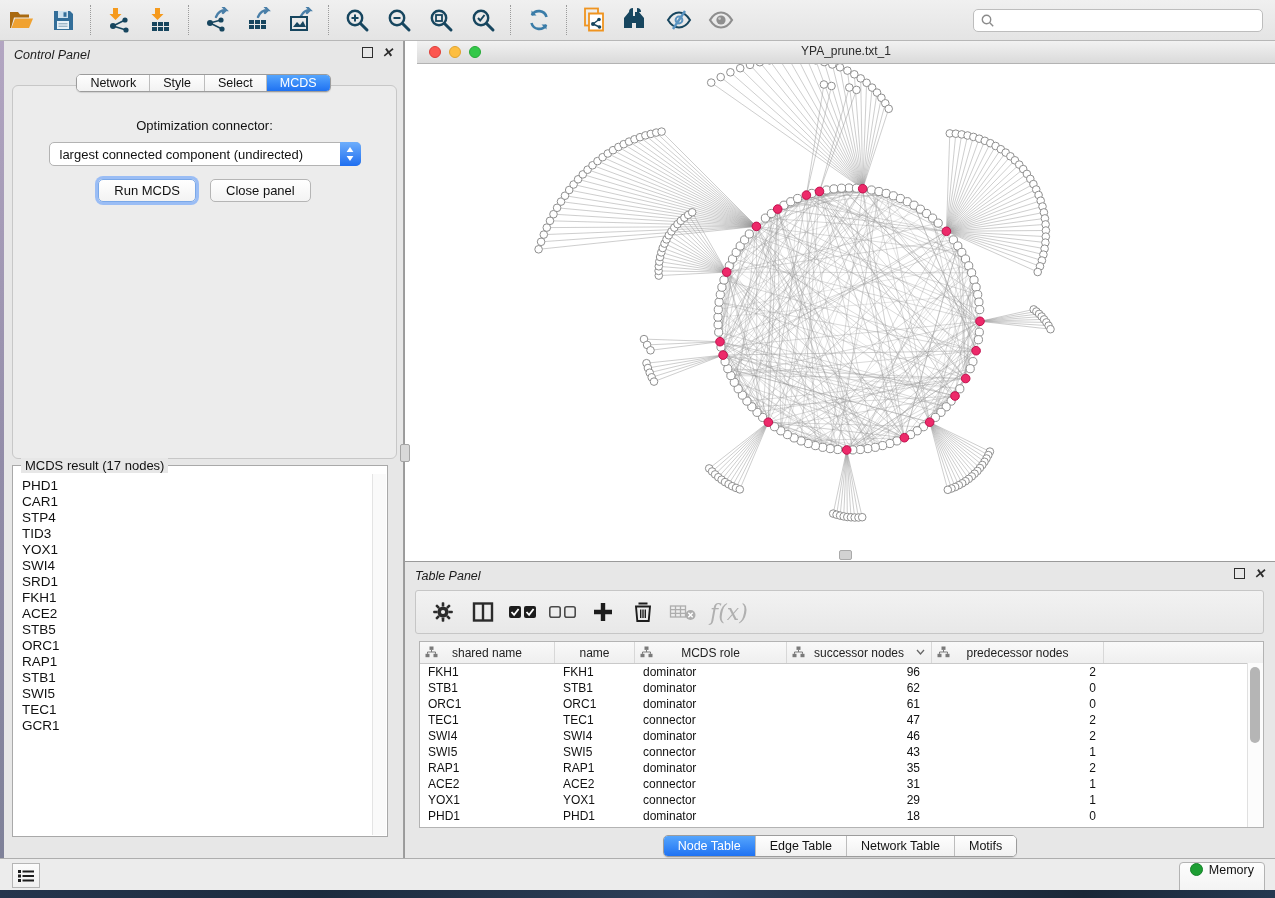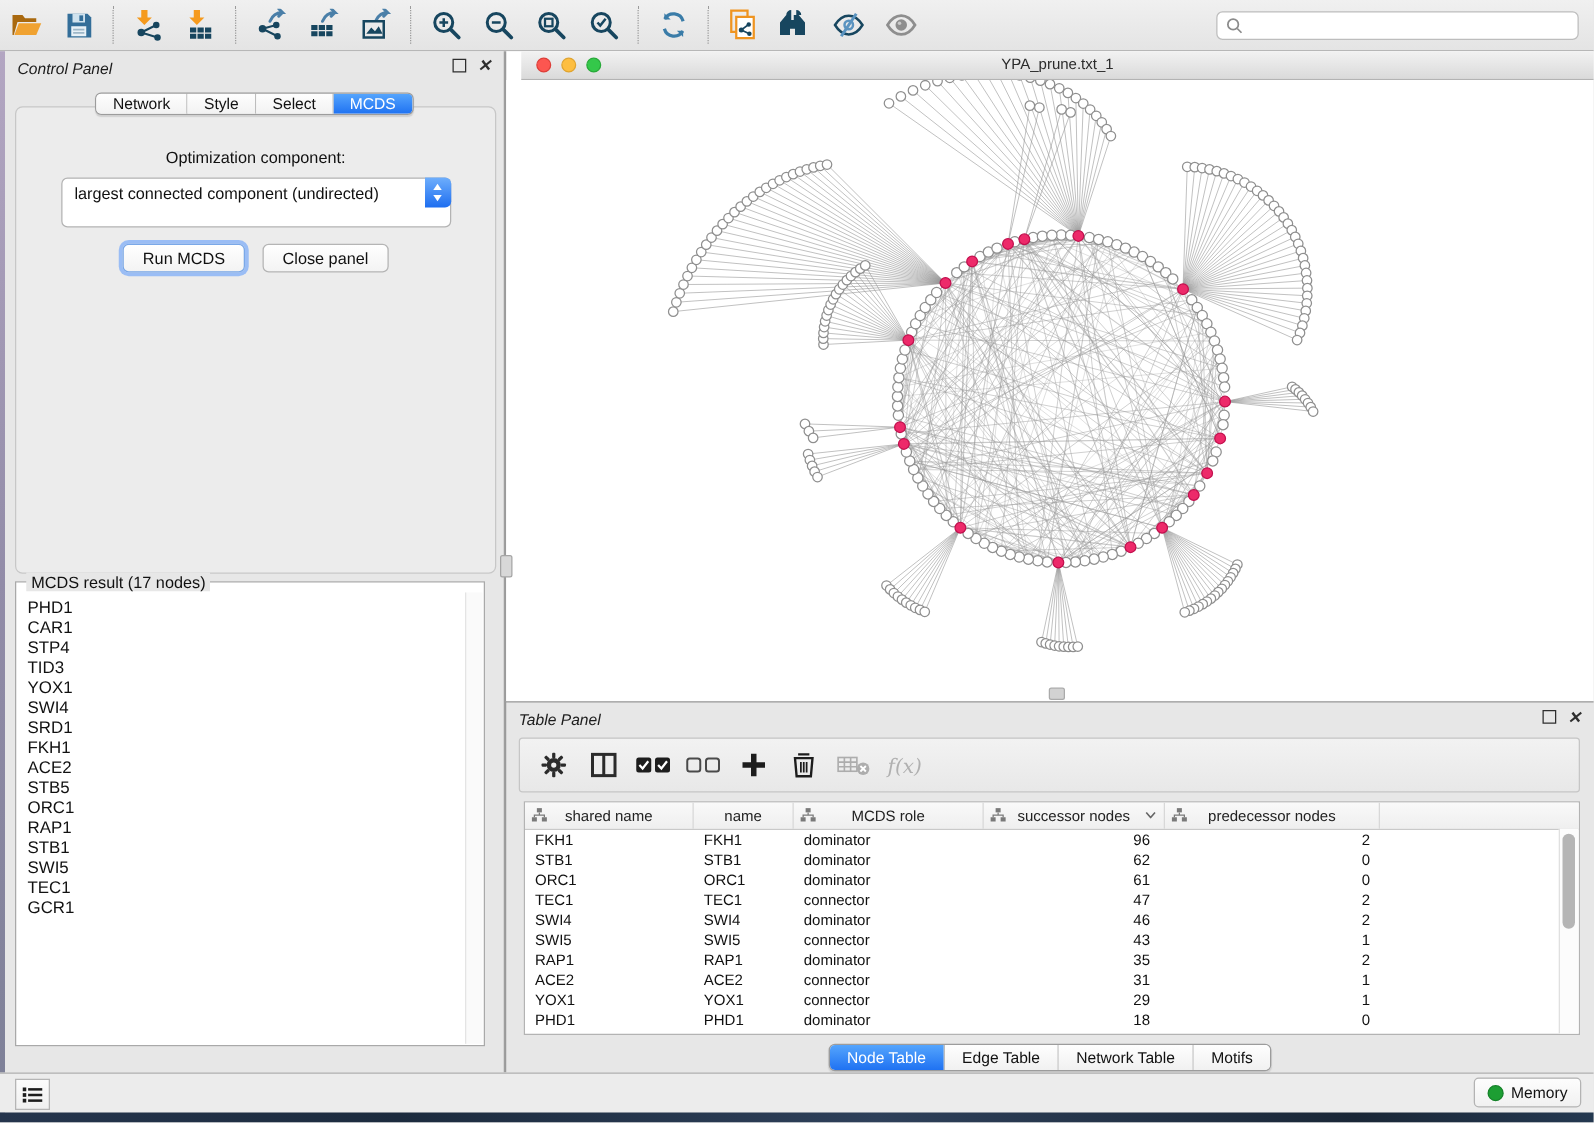--- a/index.html
+++ b/index.html
@@ -21,21 +21,21 @@
   .win-btns{position:absolute;right:10px;top:6px;display:flex;gap:9px;align-items:center;}
   .float-box{width:9px;height:9px;border:1.6px solid #2e2e2e;cursor:pointer;}
   .close-x{font-size:13px;font-weight:bold;color:#2e2e2e;line-height:11px;cursor:pointer;}
   .tabs-row{position:absolute;left:0;top:33px;width:100%;display:flex;justify-content:center;z-index:3;}
   .seg-tabs{display:flex;border:1px solid #9c9c9c;border-radius:5px;overflow:hidden;background:#fdfdfd;box-shadow:0 1px 1px rgba(0,0,0,.12);}
   .seg-tab{padding:1px 13px;font-size:12.5px;color:#111;background:linear-gradient(#fefefe,#f2f2f2);border-right:1px solid #bdbdbd;cursor:pointer;}
   .seg-tab:last-child{border-right:none;}
   .seg-tab.active{background:linear-gradient(#55a5fd,#1f72f2);color:#fff;}
   .cp-inner{position:absolute;left:8px;top:44px;width:383px;height:372px;background:#ececec;border:1px solid #c7c7c7;border-radius:6px;}
   .opt-label{margin-top:32px;text-align:center;font-size:13px;color:#111;}
-  .select-ctl{position:relative;margin:9px auto 0;width:312px;height:40px;background:#fff;border:1px solid #b3b3b3;border-radius:5px;box-sizing:border-box;cursor:pointer;}
+  .select-ctl{position:relative;margin:9px auto 0;width:312px;height:24px;background:#fff;border:1px solid #b3b3b3;border-radius:5px;box-sizing:border-box;cursor:pointer;}
   .select-ctl .sel-text{position:absolute;left:10px;top:4px;font-size:13px;color:#111;white-space:nowrap;}
   .sel-stepper{position:absolute;right:-1px;top:-1px;width:21px;height:24px;border-radius:0 5px 5px 0;background:linear-gradient(#6eaefc,#1e6ef0);display:flex;flex-direction:column;align-items:center;justify-content:center;gap:1px;}
   .btn-row{display:flex;justify-content:center;gap:14px;margin-top:13px;}
   .mac-btn{background:linear-gradient(#ffffff,#f3f3f3);border:1px solid #b5b5b5;border-radius:5px;font-size:13px;color:#111;padding:3px 15px;font-family:"Liberation Sans",sans-serif;cursor:pointer;}
   .mac-btn.focused{box-shadow:0 0 0 3px rgba(110,165,250,.65);border-color:#7aa8e8;}
   .mcds-fieldset{position:absolute;left:8px;top:424px;width:376px;height:372px;border:1px solid #a9a9a9;background:#fff;margin:0;padding:0;box-sizing:border-box;}
   .mcds-legend{position:absolute;left:8px;top:-8px;background:#e7e7e7;padding:0 4px;font-size:13px;color:#111;}
   .mcds-list{position:absolute;left:1px;top:8px;right:14px;bottom:1px;overflow:hidden;padding:4px 0 0 8px;font-size:13.5px;color:#111;line-height:16px;}
   .mcds-scroll{position:absolute;right:1px;top:8px;width:13px;bottom:1px;background:#fafafa;border-left:1px solid #e4e4e4;}
   
@@ -44,21 +44,21 @@
   .traffic{position:absolute;left:12px;top:5px;display:flex;gap:8px;}
   .tl{width:12px;height:12px;border-radius:50%;box-sizing:border-box;cursor:pointer;}
   .net-title{text-align:center;font-size:12px;color:#2b2b2b;line-height:21px;}
   .net-canvas{position:relative;width:869px;height:497px;background:#fff;overflow:hidden;}
   .h-splitter-handle{position:absolute;left:434px;bottom:1px;width:11px;height:8px;background:#d2d2d2;border:1px solid #aaa;border-radius:2px;}
   .v-splitter-handle{position:absolute;left:400px;top:444px;width:8px;height:16px;background:#d8d8d8;border:1px solid #a5a5a5;border-radius:2px;z-index:5;}
   
   .table-panel{position:absolute;left:404px;top:561px;width:871px;height:297px;background:#e7e7e7;border-left:1px solid #9a9a9a;border-top:1px solid #9a9a9a;box-sizing:border-box;}
   .tp-toolbar{position:absolute;left:10px;top:28px;width:849px;height:44px;background:linear-gradient(#f2f2f2,#e8e8e8);border:1px solid #c6c6c6;border-radius:3px;display:flex;align-items:center;box-sizing:border-box;padding-left:12px;}
   .tp-icon{width:30px;height:30px;margin-right:10px;display:flex;align-items:center;justify-content:center;cursor:pointer;}
-  .fx-label{font-family:"DejaVu Serif",serif;font-style:italic;font-size:16px;color:#b0b0b0;margin-left:2px;}
+  .fx-label{font-family:"DejaVu Serif",serif;font-style:italic;font-size:22px;color:#b0b0b0;margin-left:2px;}
   .node-table{position:absolute;left:14px;top:79px;width:845px;height:187px;background:#fff;border:1px solid #b3b3b3;box-sizing:border-box;overflow:hidden;}
   .t-header{display:grid;grid-template-columns:135px 80px 152px 145px 172px 1fr;height:21px;background:linear-gradient(#f9f9f9,#efefef);border-bottom:1px solid #c9c9c9;}
   .th-cell{position:relative;display:flex;align-items:center;justify-content:center;font-size:12px;color:#222;border-right:1px solid #d8d8d8;overflow:hidden;cursor:pointer;}
   .th-cell .tree-ic{position:absolute;left:5px;top:4px;}
   .th-cell .sort-ch{position:absolute;right:6px;top:7px;}
   .t-body{font-size:12px;color:#111;}
   .t-row{display:grid;grid-template-columns:135px 80px 152px 145px 172px 1fr;height:16px;line-height:16px;cursor:default;}
   .t-row div{overflow:hidden;white-space:nowrap;}
   .c-left{padding-left:8px;}
   .c-num1{text-align:right;padding-right:12px;}
@@ -66,21 +66,21 @@
   .t-scroll{position:absolute;right:0;top:21px;width:15px;bottom:0;background:#fcfcfc;border-left:1px solid #e0e0e0;}
   .t-thumb{position:absolute;left:2px;top:4px;width:10px;height:76px;background:#b5b5b5;border-radius:5px;}
   .tp-tabs{position:absolute;left:0;right:0;top:273px;display:flex;justify-content:center;}
   .tp-seg{display:flex;border:1px solid #9c9c9c;border-radius:5px;overflow:hidden;background:#fff;box-shadow:0 1px 1px rgba(0,0,0,.1);}
   .tp-tab{padding:3px 14px;font-size:12.5px;color:#111;background:linear-gradient(#fefefe,#f1f1f1);border-right:1px solid #bdbdbd;cursor:pointer;}
   .tp-tab:last-child{border-right:none;}
   .tp-tab.active{background:linear-gradient(#55a5fd,#1f72f2);color:#fff;}
   
   .status-bar{position:absolute;left:0;top:858px;width:1275px;height:32px;background:#ececec;border-top:1px solid #aeaeae;box-sizing:border-box;}
   .list-btn{position:absolute;left:12px;top:4px;width:26px;height:23px;background:linear-gradient(#fcfcfc,#f0f0f0);border:1px solid #b5b5b5;display:flex;align-items:center;justify-content:center;cursor:pointer;}
-  .memory-btn{position:absolute;right:10px;top:3px;height:24px;background:linear-gradient(#fdfdfd,#f1f1f1);border:1px solid #b3b3b3;border-radius:4px;display:flex;align-items:center;gap:6px;padding:0 10px;font-size:12.5px;color:#111;cursor:pointer;box-sizing:border-box;}
+  .memory-btn{position:absolute;right:10px;top:3px;height:36px;background:linear-gradient(#fdfdfd,#f1f1f1);border:1px solid #b3b3b3;border-radius:4px;display:flex;gap:6px;padding:0 10px;font-size:12.5px;color:#111;cursor:pointer;box-sizing:border-box;}
   .mem-dot{width:11px;height:11px;border-radius:50%;background:#1d9e33;border:1px solid #16822a;}
 </style>
 </head>
 <body>
 
 <div id="app">
 
   <div class="toolbar">
     <span class="tb-icon">
       <svg width="27" height="24" viewBox="0 0 27 24">
@@ -241,21 +241,21 @@
     </div>
     <div class="tabs-row">
       <div class="seg-tabs">
         <span class="seg-tab">Network</span>
         <span class="seg-tab">Style</span>
         <span class="seg-tab">Select</span>
         <span class="seg-tab active">MCDS</span>
       </div>
     </div>
     <div class="cp-inner">
-      <div class="opt-label">Optimization component:</div>
+      <div class="opt-label">Optimization connector:</div>
       <div class="select-ctl">
         <span class="sel-text">largest connected component (undirected)</span>
         <span class="sel-stepper">
           <svg width="10" height="16" viewBox="0 0 10 16">
               <path d="M5 1L8.4 6H1.6z" fill="#fff"></path>
               <path d="M5 15L1.6 10h6.8z" fill="#fff"></path>
             </svg>
         </span>
       </div>
       <div class="btn-row">

